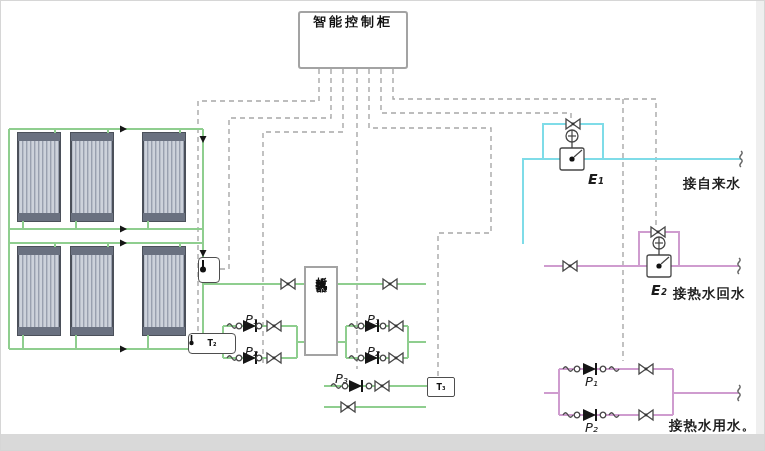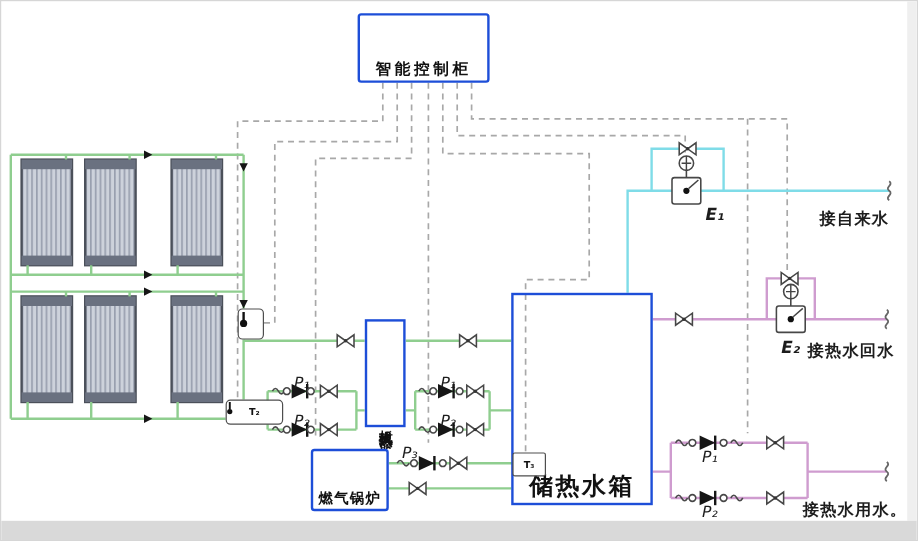--- a/index.html
+++ b/index.html
@@ -10,22 +10,22 @@
   .stage svg{position:absolute;left:0;top:0;}
   
   .pipe{fill:none;stroke-width:2;}
   .p-green{stroke:var(--solar-loop,#8fce8f);}
   .p-cyan{stroke:var(--tap-water,#7fdce8);}
   .p-pink{stroke:var(--hot-water,#cf9ccf);}
   .p-dash{fill:none;stroke:var(--control-dashed,#a8a8a8);stroke-width:1.4;stroke-dasharray:5 4;}
   .sym{stroke:#474747;fill:#fff;stroke-width:1.3;}
   .ink{fill:#161616;}
   
-  .box{position:absolute;border:2px solid #1d4ed8;background:transparent;
-       display:flex;align-items:flex-end;justify-content:center;box-sizing:border-box;color:#111;}
+  .box{position:absolute;border:2px solid #a3a3a3;background:transparent;
+       display:flex;align-items:flex-start;justify-content:center;box-sizing:border-box;color:#111;}
   .rounded{border-radius:3px;}
   .cab-label{font-size:13px;font-weight:bold;letter-spacing:3px;}
   .hx-label{writing-mode:vertical-rl;text-orientation:upright;font-size:11.5px;font-weight:bold;letter-spacing:1px;}
   .boiler-label{font-size:12px;font-weight:bold;letter-spacing:1px;}
   .tank-label{font-size:20px;font-weight:bold;letter-spacing:2px;}
   .sensor{position:absolute;border:1.5px solid #4e4e4e;border-radius:4px;background:#fff;
           display:flex;align-items:center;justify-content:center;gap:1px;
           font-size:8px;font-weight:bold;color:#111;box-sizing:border-box;}
   .plabel{position:absolute;font-size:13px;font-weight:normal;font-style:italic;color:#1c1c1c;line-height:1;}
   .elabel{position:absolute;font-size:14px;font-weight:bold;font-style:italic;color:#1c1c1c;line-height:1;}
@@ -214,27 +214,21 @@
   </svg>
 
   <div class="box rounded" style="left:297px;top:10px;width:110px;height:58px;background:#fff;">
     <span class="cab-label">智能控制柜</span>
   </div>
 
   <div class="box" style="left:303px;top:265px;width:34px;height:90px;background:#fff;">
     <span class="hx-label">板式换热器</span>
   </div>
 
-  <div class="box rounded" style="left:258px;top:373px;width:65px;height:52px;background:#fff;">
-    <span class="boiler-label">燃气锅炉</span>
-  </div>
-
-  <div class="box" style="left:425px;top:243px;width:118px;height:177px;">
-    <span class="tank-label" style="margin-top:-60px;">储热水箱</span>
-  </div>
+
 
   <div class="sensor" style="left:197px;top:256px;width:22px;height:26px;">
     <svg width="8" height="16">
       <line x1="4" y1="2" x2="4" y2="9" stroke="#111" stroke-width="2"></line>
       <circle cx="4" cy="11.5" r="3" fill="#111"></circle>
     </svg>
   </div>
   <div class="sensor" style="left:187px;top:332px;width:48px;height:21px;">
     <svg width="5" height="12">
       <line x1="2.5" y1="1" x2="2.5" y2="7" stroke="#111" stroke-width="1.6"></line>

